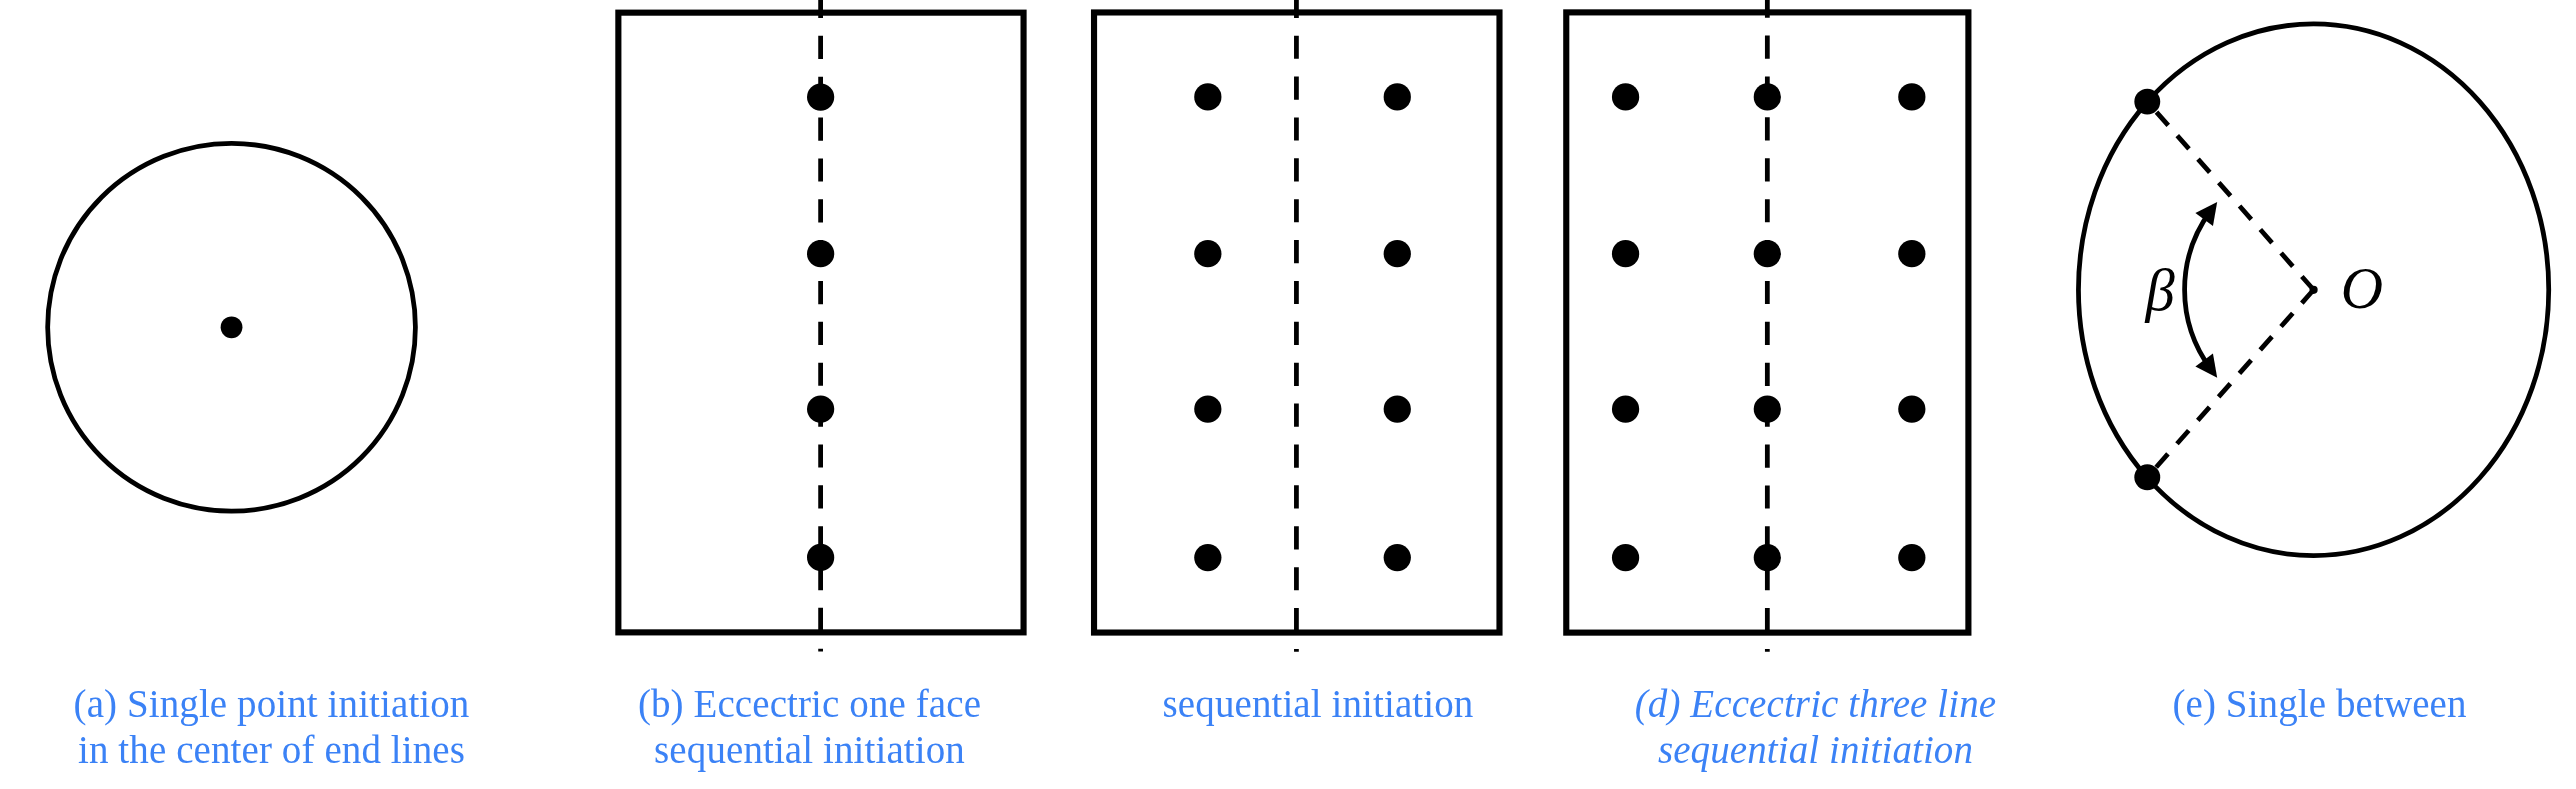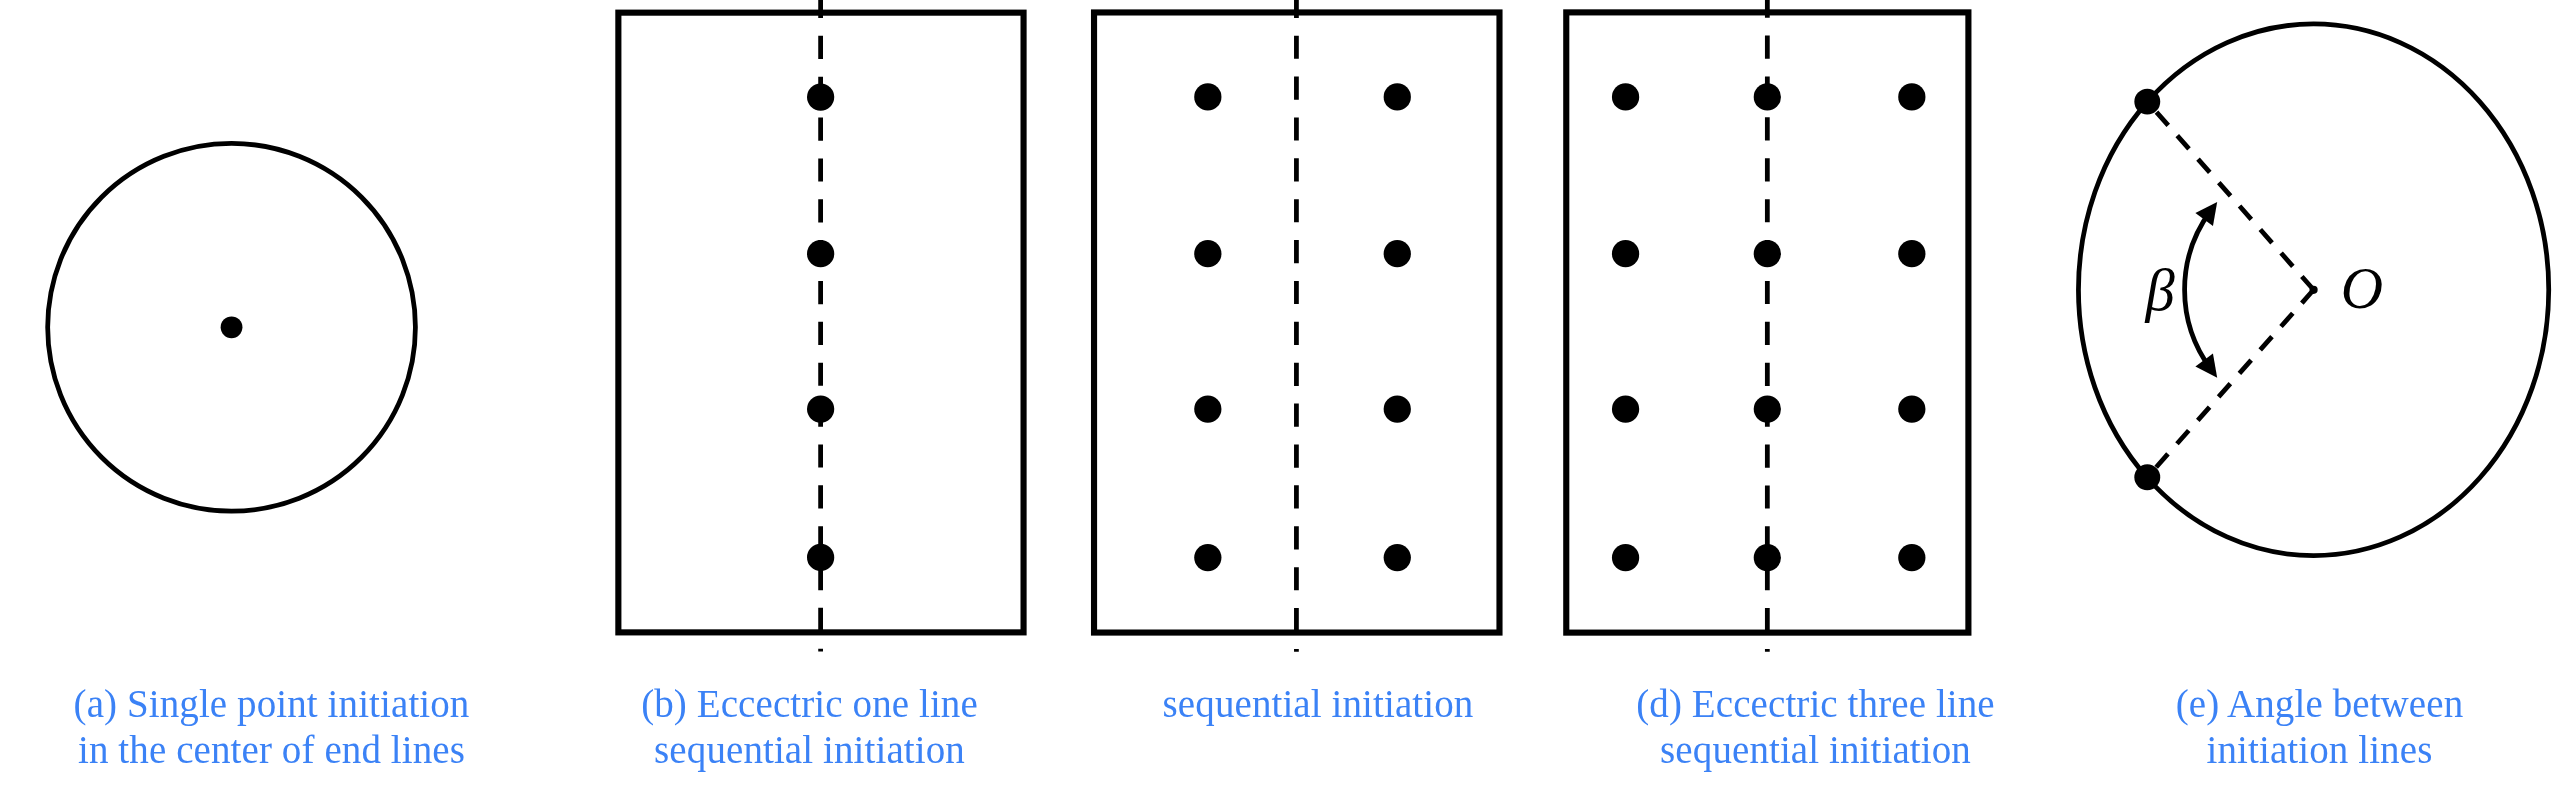--- a/index.html
+++ b/index.html
@@ -48,21 +48,21 @@
   }
   .caption .cap-line {
     display: block;
     white-space: nowrap;
   }
 
   
   #panel-a { left: 0px;    width: 538px;  }
   #panel-b { left: 538px;  width: 538px;  }
   #panel-c { left: 1077px; width: 477px;  }
-  #panel-d { left: 1554px; width: 518px;  }
+  #panel-d { left: 1554px; width: 518px; font-style: italic;  }
   #panel-e { left: 2058px; width: 518px;  }
 
   .stroke-shape {
     fill: none;
     stroke: #000000;
     stroke-width: 7;
   }
   .rect-shape {
     fill: #ffffff;
     stroke: #000000;
@@ -120,21 +120,21 @@
         <rect class="rect-shape" x="118" y="18" width="595" height="910"></rect>
         <line class="dashed-line" x1="415" y1="-8" x2="415" y2="956"></line>
         <circle class="dot" cx="415" cy="142" r="20"></circle>
         <circle class="dot" cx="415" cy="372" r="20"></circle>
         <circle class="dot" cx="415" cy="600" r="20"></circle>
         <circle class="dot" cx="415" cy="818" r="20"></circle>
         <g class="dot-sizer"></g>
       </svg>
     </div>
     <div class="caption">
-      <span class="cap-line">(b) Eccectric one line</span>
+      <span class="cap-line">(b) Eccectric one face</span>
       <span class="cap-line">sequential initiation</span>
     </div>
   </div>
 
   <div class="panel" id="panel-c">
     <div class="panel-art">
       <svg viewBox="0 0 700 990" preserveAspectRatio="xMidYMid meet" aria-hidden="true">
         <rect class="rect-shape" x="25" y="18" width="595" height="910"></rect>
         <line class="dashed-line" x1="322" y1="-8" x2="322" y2="956"></line>
         <circle class="dot" cx="192" cy="142" r="20"></circle>
@@ -199,19 +199,18 @@
         <circle class="dot" cx="131" cy="149" r="19"></circle>
         <circle class="dot" cx="131" cy="700" r="19"></circle>
 
         <circle class="dot" cx="375" cy="425" r="6"></circle>
 
         <text class="math-label" x="150" y="455" text-anchor="middle">β</text>
         <text class="math-label" x="415" y="452" text-anchor="start">O</text>
       </svg>
     </div>
     <div class="caption">
-      <span class="cap-line">(e) Angle between</span>
-      <span class="cap-line">initiation lines</span>
+      <span class="cap-line">(e) Single between</span>
     </div>
   </div>
 
 </div>
 
 
 </body></html>

